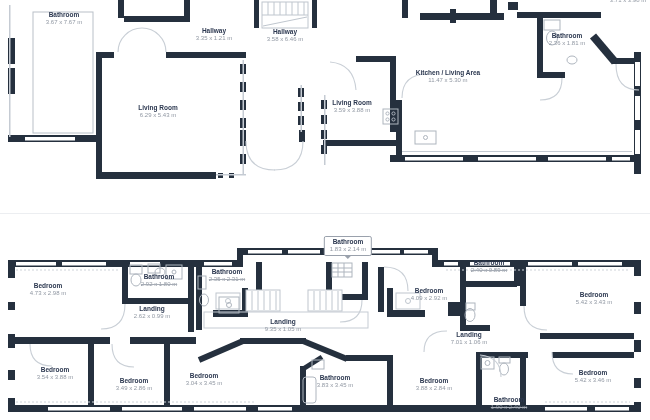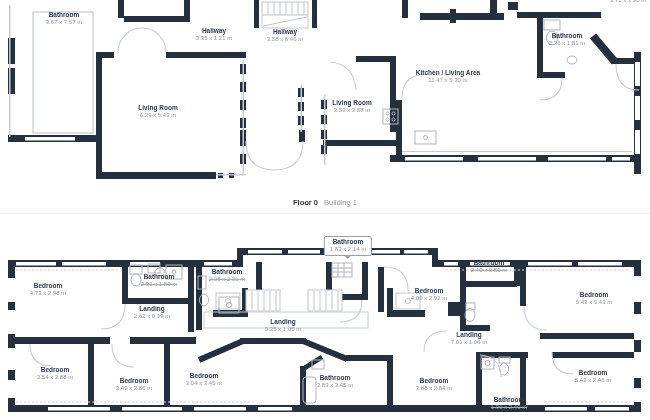--- a/index.html
+++ b/index.html
@@ -290,23 +290,20 @@
     <div class="rd">11.47 x 5.30 m</div>
   </div>
   <div class="room-label" style="left:567px;top:32px">
     <div class="rn">Bathroom</div>
     <div class="rd">2.36 x 1.81 m</div>
   </div>
   <div class="room-label" style="left:628px;top:-3px">
     <div class="rd">3.71 x 3.98 m</div>
   </div>
 
-  <div class="floor-caption">
-    <span class="fc-floor">Floor 0</span><span class="fc-building">Building 1</span>
-  </div>
   <div class="section-sep"></div>
 
   <div class="callout" style="left:348px;top:236px">
     <div class="rn">Bathroom</div>
     <div class="rd">1.83 x 2.14 m</div>
   </div>
 
   <div class="room-label" style="left:48px;top:282px">
     <div class="rn">Bedroom</div>
     <div class="rd">4.73 x 2.98 m</div>

